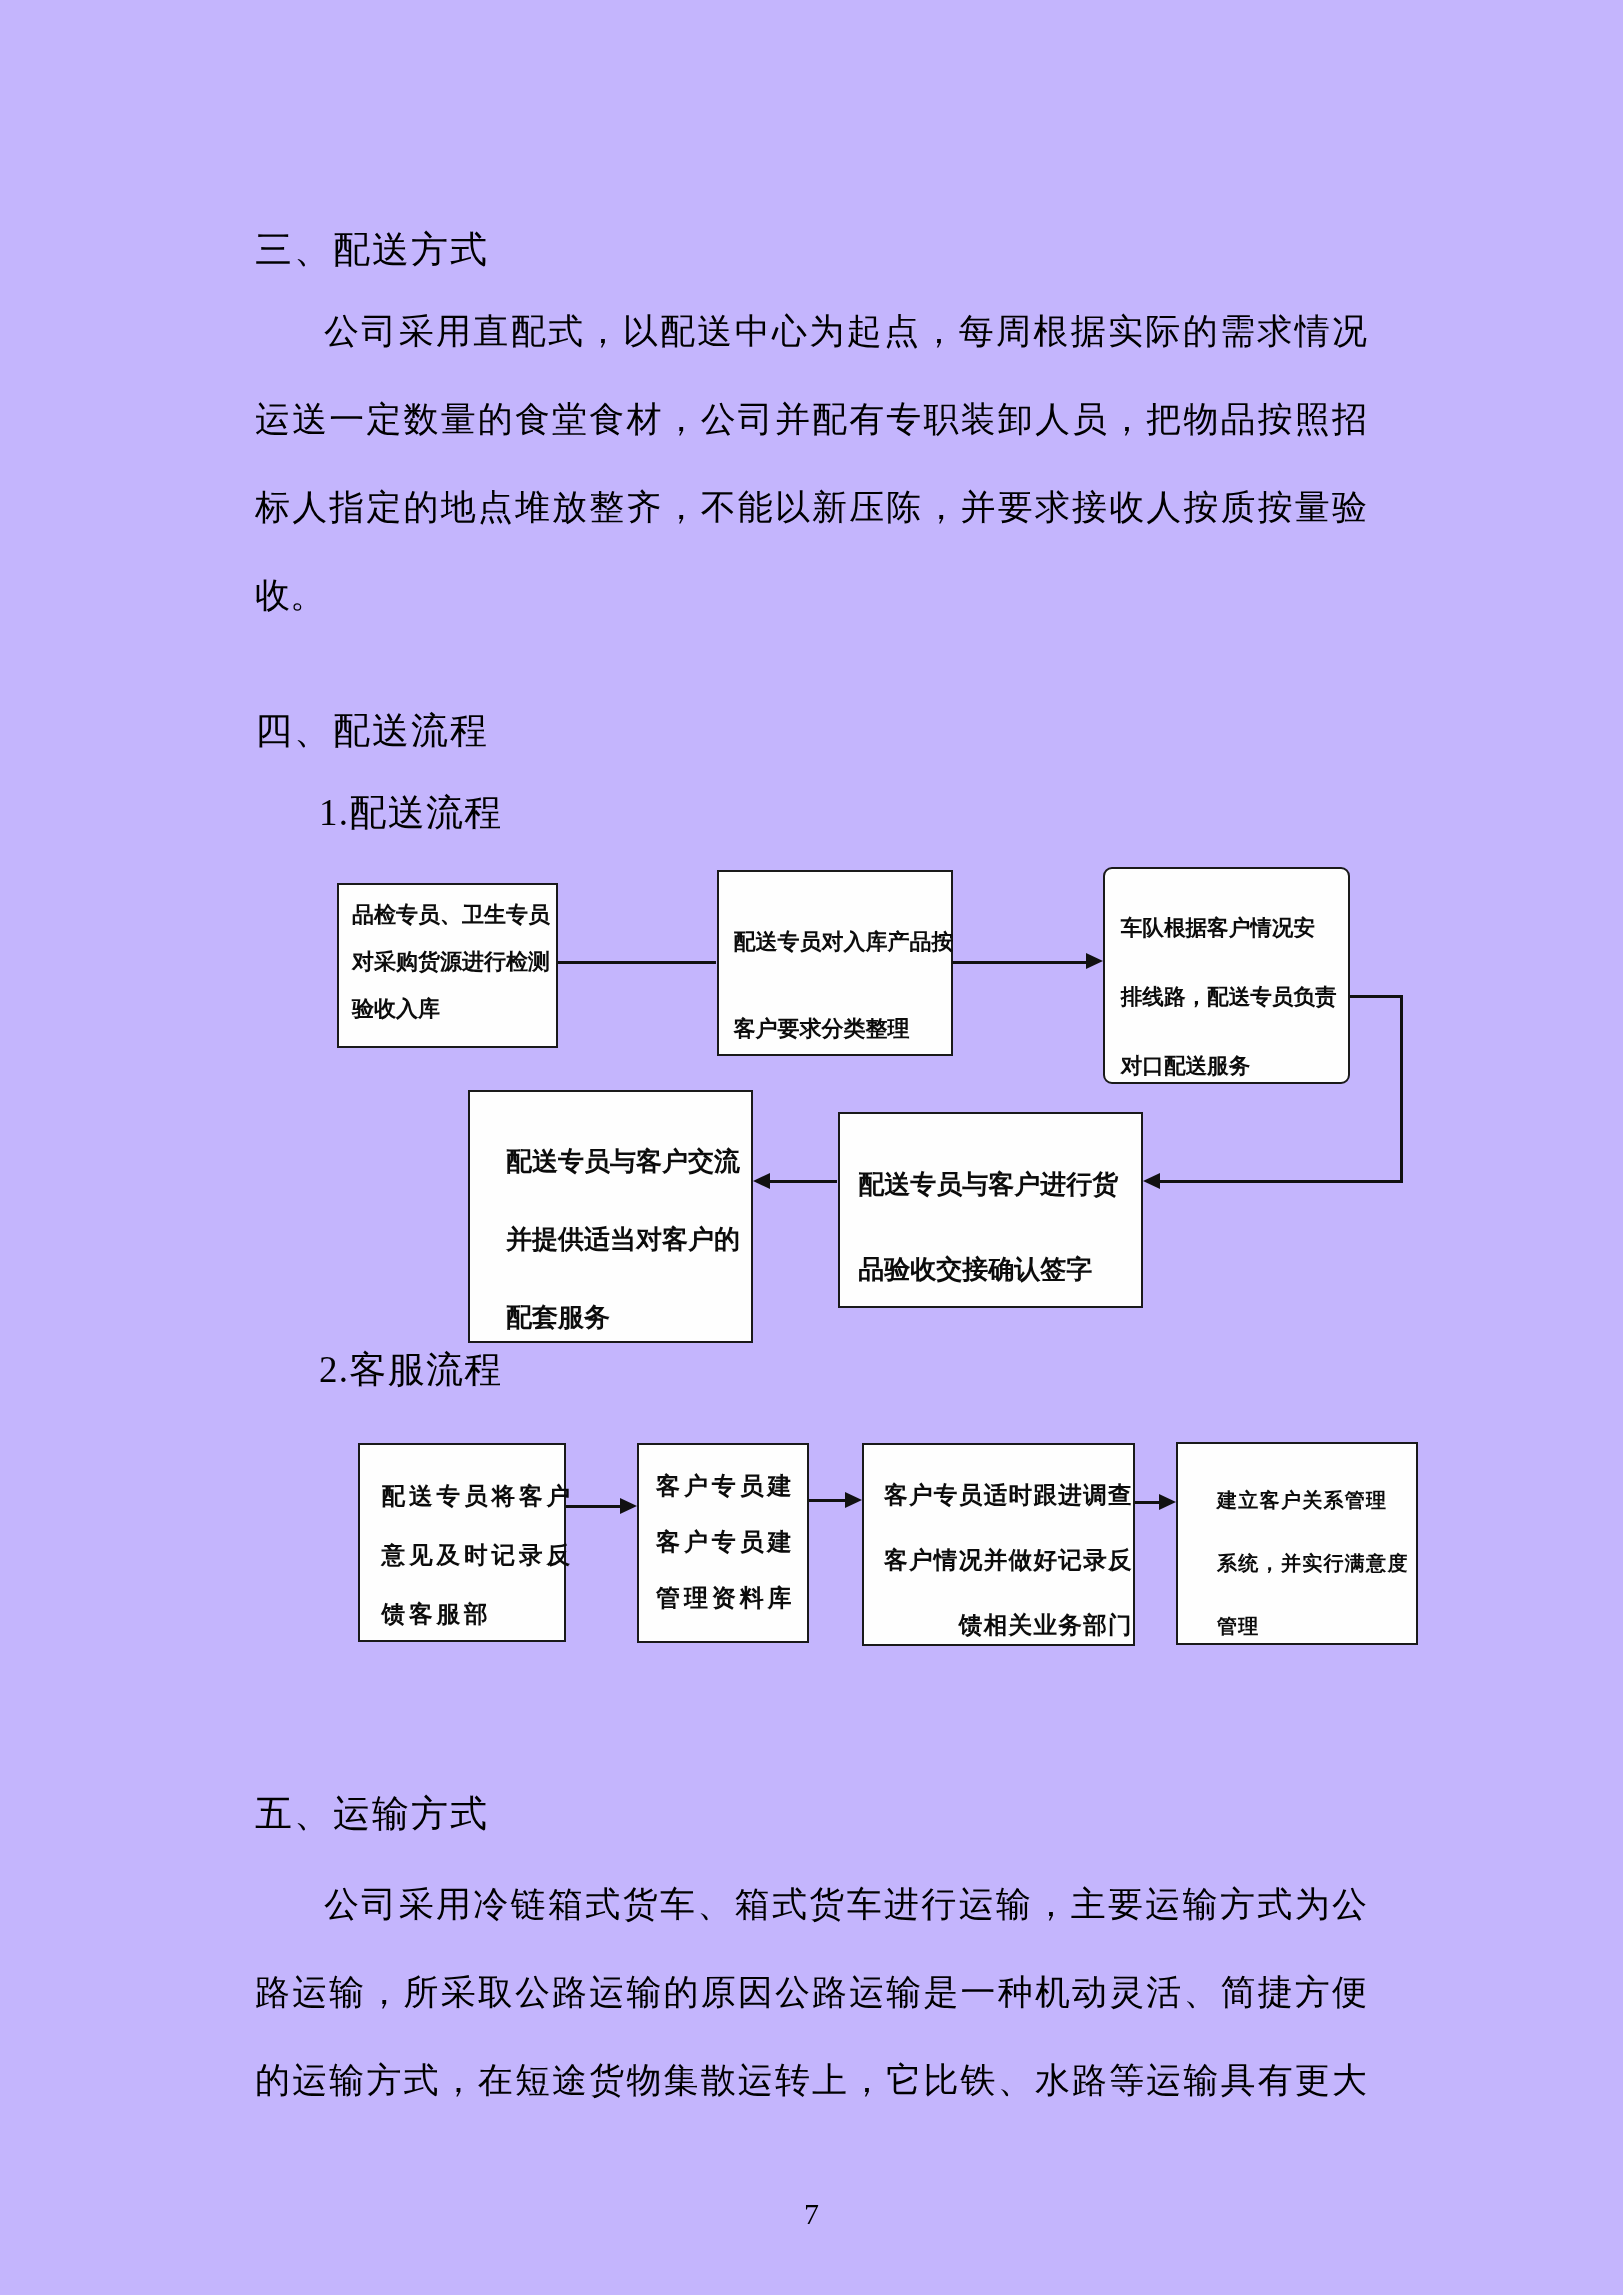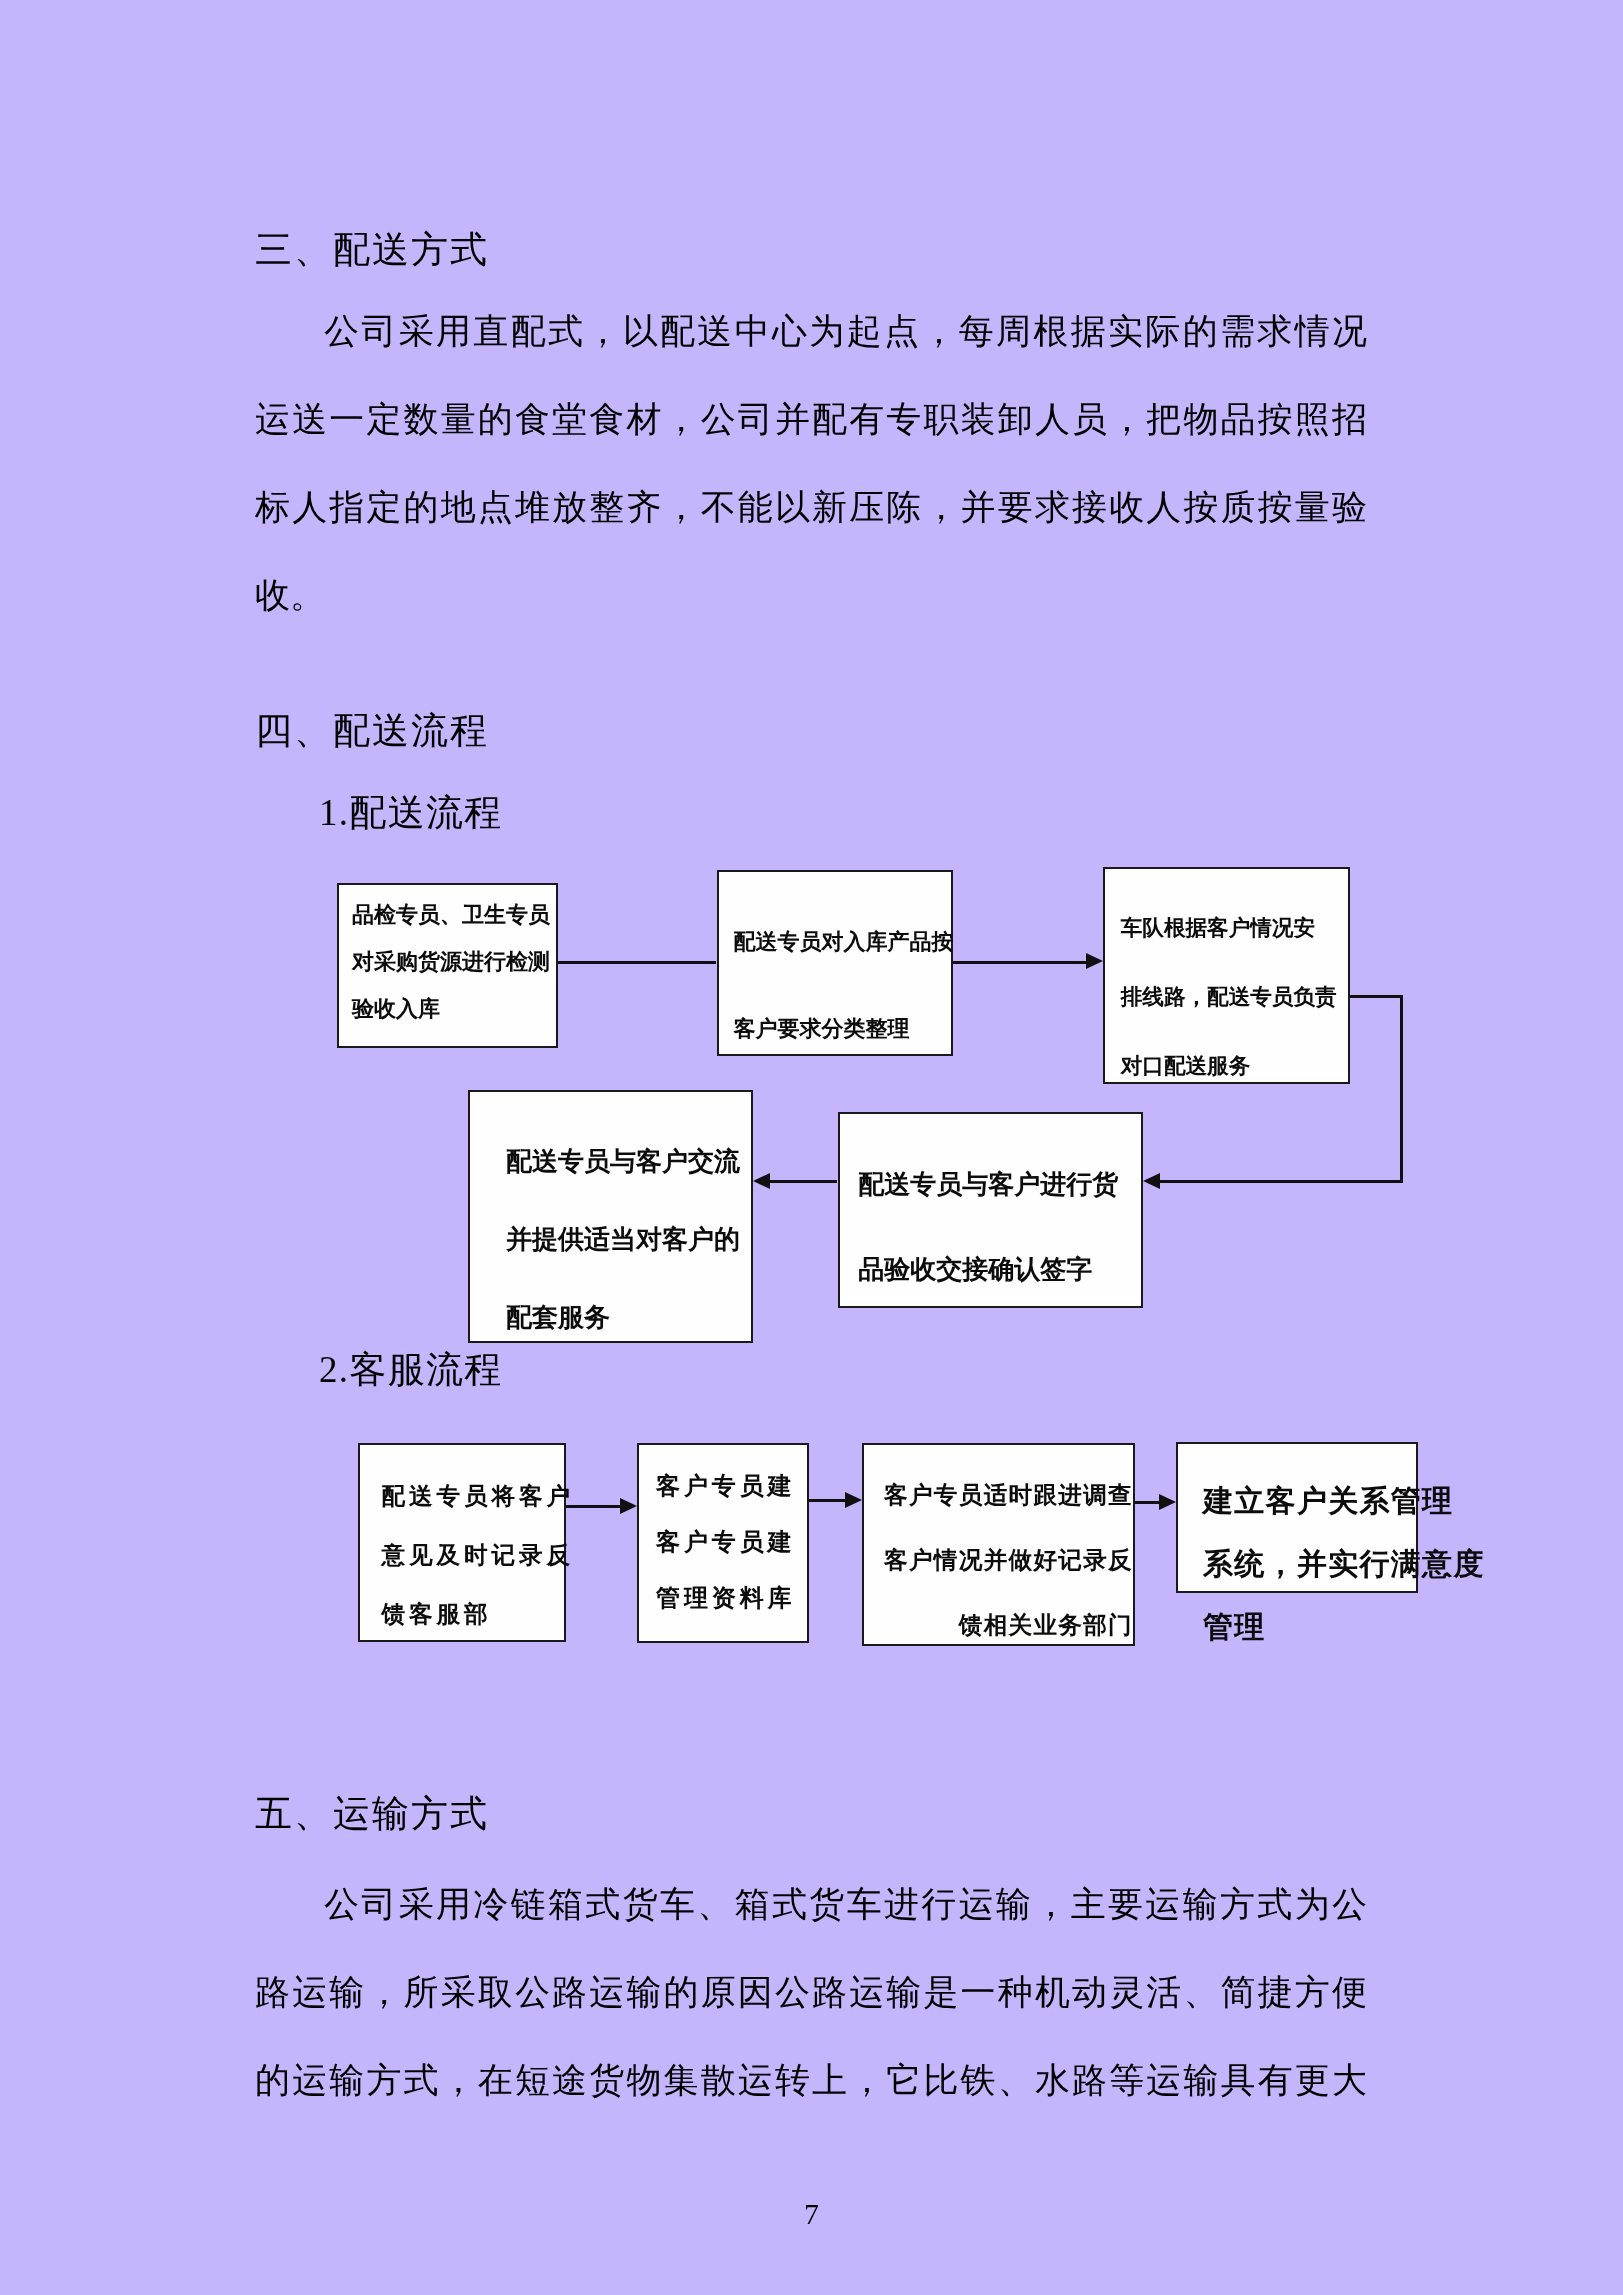--- a/index.html
+++ b/index.html
@@ -35,28 +35,28 @@
   .fbox {
     position:absolute; box-sizing:border-box;
     border:2.6px solid #1a1a1a; background:#fefefe;
     font-family:"DejaVu Sans","Liberation Sans",sans-serif;
     font-weight:700; color:#0c0c0c;
   }
   .fbox .bl { white-space:nowrap; }
 
   .fb1 { left:337px;  top:883px; width:221px; height:165px; padding:6px 0 0 13px; font-size:22px; line-height:47px; }
   .fb2 { left:717px; top:870px; width:236px; height:186px; padding:26px 0 0 14.4px; font-size:22px; line-height:87px; }
-  .fb3 { left:1103px; top:867px; width:247px; height:217px; padding:23.6px 0 0 15.7px; font-size:21.6px; line-height:69px; }
+  .fb3 { left:1103px; top:867px; width:247px; height:217px; padding:23.6px 0 0 15.7px; font-size:21.6px; line-height:69px;border-radius:9px; }
   .fb4 { left:838px; top:1112px; width:305px; height:196px; padding:27.5px 0 0 18.3px; font-size:26px; line-height:85px; }
   .fb5 { left:468px;  top:1090px; width:285px; height:253px; padding:30px 0 0 36px; font-size:26px; line-height:78px; }
 
   .sb1 { left:358px;  top:1443px; width:208px; height:199px; padding:21.6px 0 0 21.6px; font-size:23.6px; line-height:59px;  letter-spacing:3.9px; }
   .sb2 { left:637px;  top:1443px; width:172px; height:200px; padding:13px 0 0 17px; font-size:24px; line-height:56px;  letter-spacing:3.9px; }
   .sb3 { left:862px; top:1443px; width:273px; height:203px; padding:18.3px 0 0 18.3px; font-size:23.6px; line-height:65px; letter-spacing:1.3px;text-align:right; }
-  .sb4 { left:1176px; top:1442px; width:242px; height:151px; padding:25px 0 0 25px; font-size:30px; line-height:63px;  letter-spacing:1.3px; }
+  .sb4 { left:1176px; top:1442px; width:242px; height:203px; padding:25px 0 0 39px; font-size:20px; line-height:63px;  letter-spacing:1.3px; }
 
   
   .cline { position:absolute; background:#111; }
   .ah-right {
     position:absolute; width:0; height:0;
     border-top:8.5px solid transparent; border-bottom:8.5px solid transparent;
     border-left:17px solid #111;
   }
   .ah-left {
     position:absolute; width:0; height:0;

